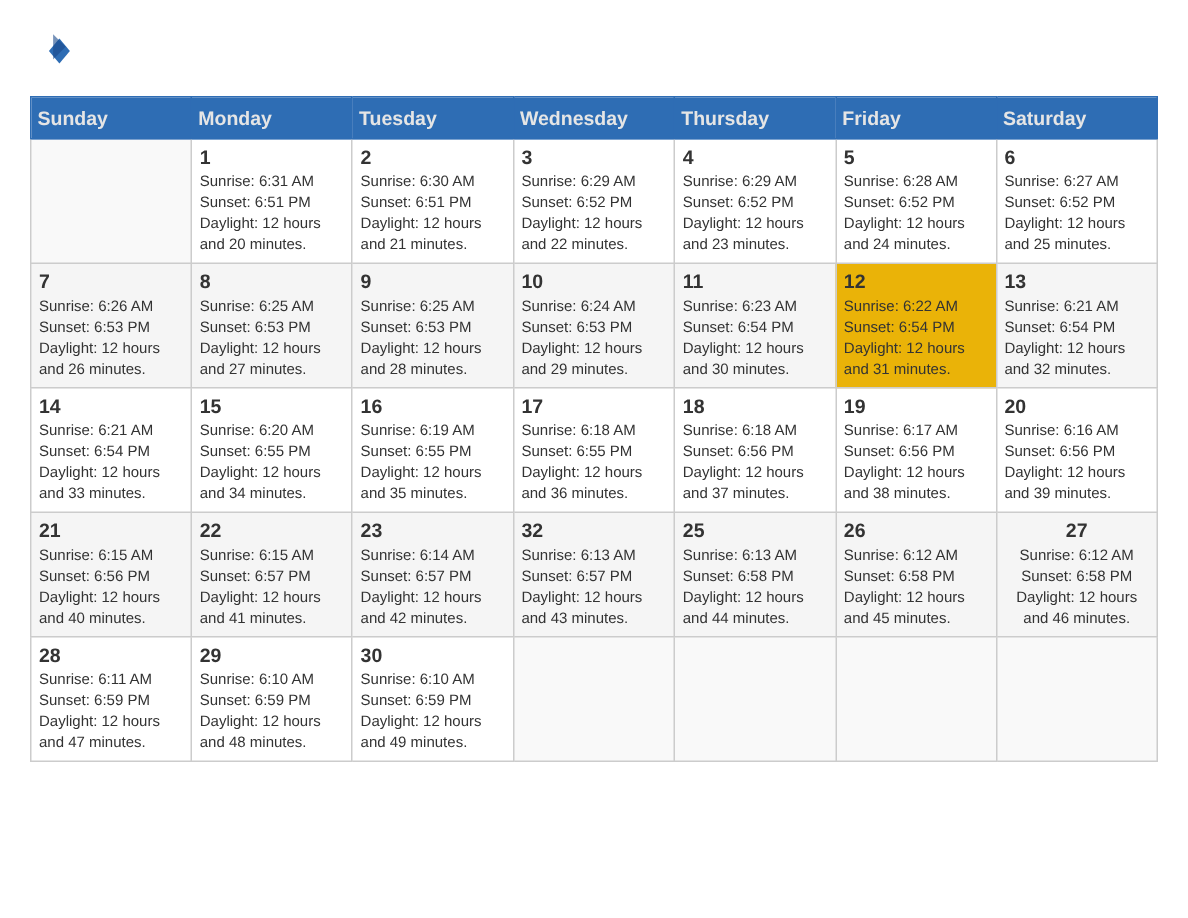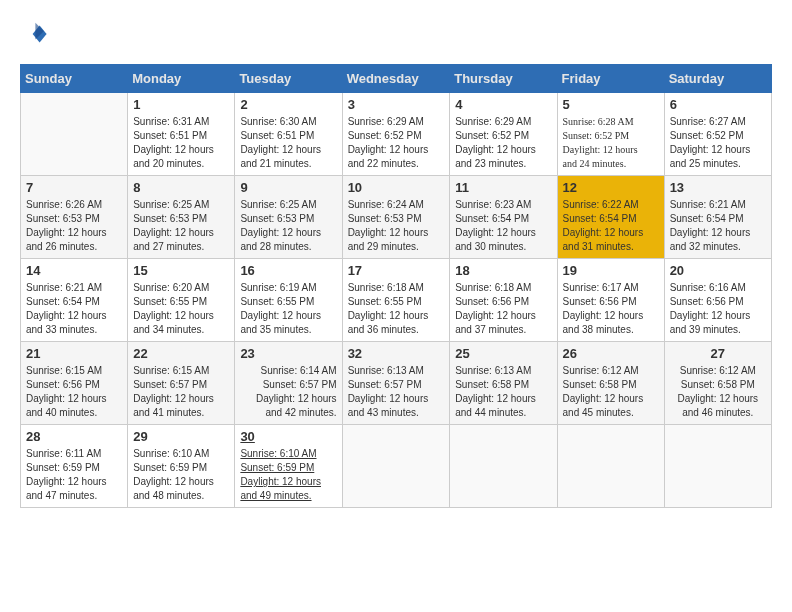--- a/index.html
+++ b/index.html
@@ -150,21 +150,21 @@
         </td>
         <td style="background-color: rgb(255, 255, 255);">
           <div class="day-number">4</div>
           <div class="day-info" style="white-space: pre-line;">Sunrise: 6:29 AM
 Sunset: 6:52 PM
 Daylight: 12 hours
 and 23 minutes.</div>
         </td>
         <td style="background-color: rgb(255, 255, 255);">
           <div class="day-number">5</div>
-          <div class="day-info" style="white-space: pre-line; font-family: Liberation Serif, serif;">Sunrise: 6:28 AM
+          <div class="day-info" style="white-space: pre-line;">Sunrise: 6:28 AM
 Sunset: 6:52 PM
 Daylight: 12 hours
 and 24 minutes.</div>
         </td>
         <td style="background-color: rgb(255, 255, 255);">
           <div class="day-number">6</div>
           <div class="day-info" style="white-space: pre-line;">Sunrise: 6:27 AM
 Sunset: 6:52 PM
 Daylight: 12 hours
 and 25 minutes.</div>
@@ -282,21 +282,21 @@
         </td>
         <td style="background-color: rgb(245, 245, 245);">
           <div class="day-number">22</div>
           <div class="day-info" style="white-space: pre-line;">Sunrise: 6:15 AM
 Sunset: 6:57 PM
 Daylight: 12 hours
 and 41 minutes.</div>
         </td>
         <td style="background-color: rgb(245, 245, 245);">
           <div class="day-number">23</div>
-          <div class="day-info" style="white-space: pre-line; text-align: right;">Sunrise: 6:14 AM
+          <div class="day-info" style="white-space: pre-line;">Sunrise: 6:14 AM
 Sunset: 6:57 PM
 Daylight: 12 hours
 and 42 minutes.</div>
         </td>
         <td style="background-color: rgb(245, 245, 245);">
           <div class="day-number">32</div>
           <div class="day-info" style="white-space: pre-line;">Sunrise: 6:13 AM
 Sunset: 6:57 PM
 Daylight: 12 hours
 and 43 minutes.</div>
@@ -331,21 +331,21 @@
 Daylight: 12 hours
 and 47 minutes.</div>
         </td>
         <td style="background-color: rgb(255, 255, 255);">
           <div class="day-number">29</div>
           <div class="day-info" style="white-space: pre-line;">Sunrise: 6:10 AM
 Sunset: 6:59 PM
 Daylight: 12 hours
 and 48 minutes.</div>
         </td>
-        <td style="background-color: rgb(255, 255, 255); text-decoration: underline;">
+        <td style="background-color: rgb(255, 255, 255);">
           <div class="day-number">30</div>
           <div class="day-info" style="white-space: pre-line;">Sunrise: 6:10 AM
 Sunset: 6:59 PM
 Daylight: 12 hours
 and 49 minutes.</div>
         </td>
         <td class="empty-cell" style="background-color: rgb(249, 249, 249);"></td>
         <td class="empty-cell" style="background-color: rgb(249, 249, 249);"></td>
         <td class="empty-cell" style="background-color: rgb(249, 249, 249);"></td>
         <td class="empty-cell" style="background-color: rgb(249, 249, 249);"></td>

